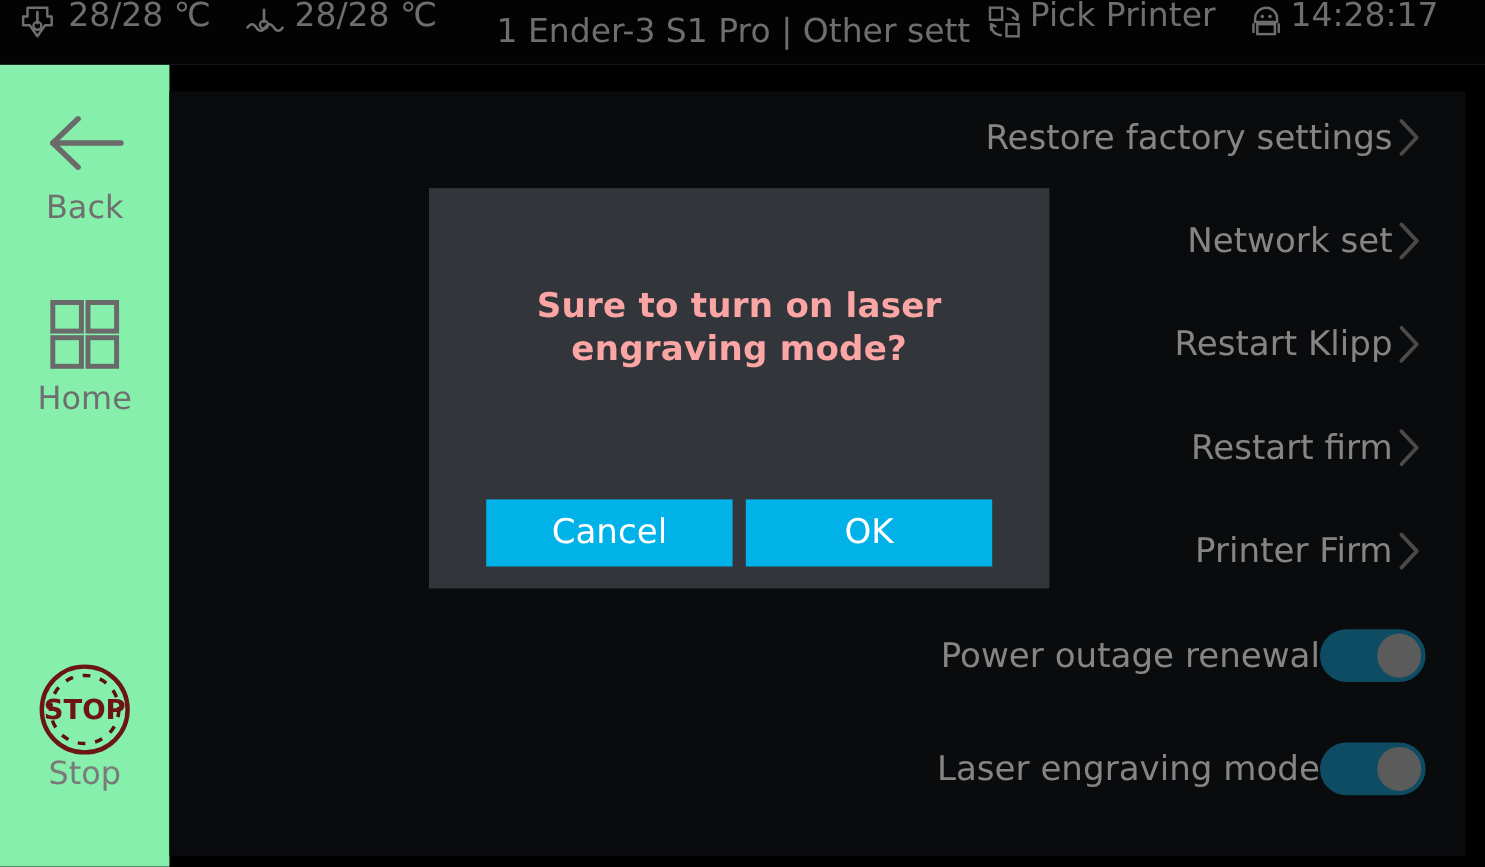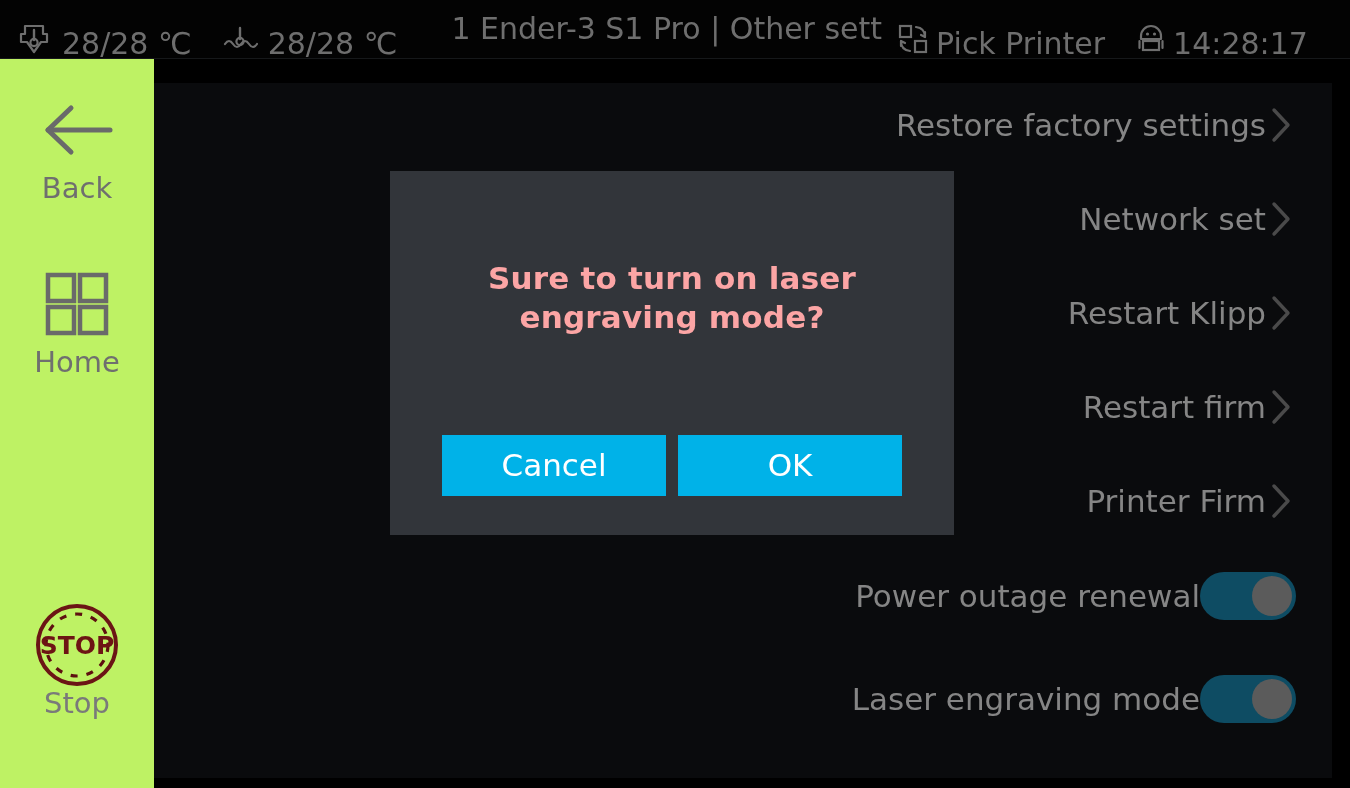--- a/index.html
+++ b/index.html
@@ -30,21 +30,21 @@
     height: 59px;
     background: #030303;
     border-bottom: 1px solid #16181a;
     display: flex;
     align-items: center;
     box-sizing: border-box;
     padding-left: 14px;
   }
   .tb-group {
     display: flex;
-    align-items: flex-end;
+    align-items: flex-start;
     height: 59px;
   }
   .tb-icon {
     display: inline-flex;
     align-items: center;
     justify-content: center;
     width: 40px;
     height: 40px;
     flex: 0 0 auto;
   }
@@ -60,21 +60,21 @@
   .tb-title { margin-left: 26px; margin-right: 12px; }
   .tb-pick { margin-left: 2px; margin-right: 26px; }
   .tb-clock { margin-left: 2px; }
 
   
   #sidebar {
     position: absolute;
     left: 0; top: 59px;
     width: 154px;
     height: 729px;
-    background: #bef264;
+    background: #86efac;
   }
   .side-btn {
     position: absolute;
     left: 0;
     width: 154px;
     display: flex;
     flex-direction: column;
     align-items: center;
     justify-content: center;
     cursor: pointer;
@@ -183,21 +183,21 @@
     font-weight: bold;
     line-height: 39px;
     text-align: center;
     width: 430px;
     margin-top: 88px;
     letter-spacing: 0.2px;
   }
   #dialog-buttons {
     position: absolute;
     left: 52px;
-    top: 264px;
+    top: 283px;
     width: 460px;
     display: flex;
     justify-content: space-between;
   }
   .dlg-btn {
     width: 224px;
     height: 61px;
     background: #00b2e8;
     border: none;
     color: #ffffff;

